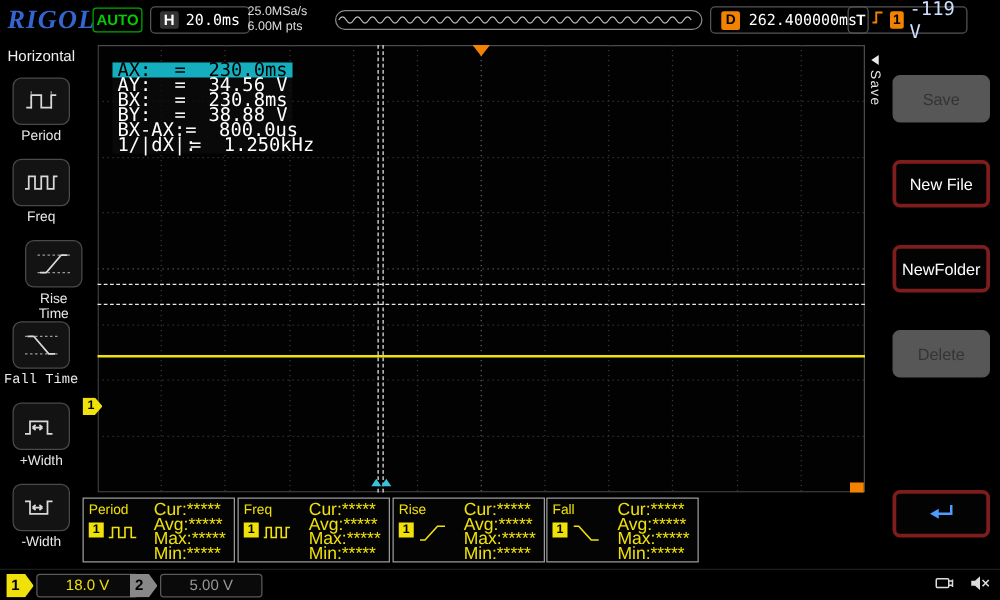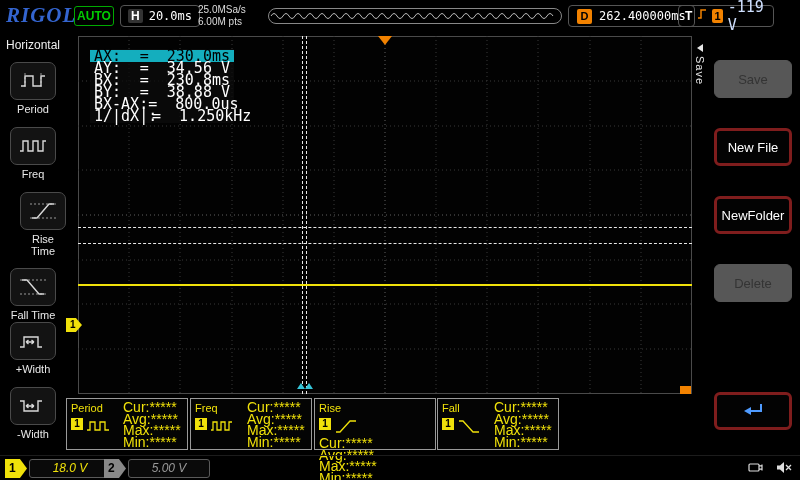--- a/index.html
+++ b/index.html
@@ -30,21 +30,21 @@
           gap:5px; border:1px solid #555; border-radius:4px; padding:0 6px; }
   .t-label { color:#fff; font-weight:bold; font-size:12px; }
   .t-source { width:14px; height:14px; background:#f28200; color:#000; font-weight:bold; font-size:11px;
           text-align:center; line-height:14px; border-radius:2px; }
   .t-level { color:#cfe0ff; font-size:15px; font-family:"DejaVu Sans Mono", monospace; }
 
   
   .leftbar { position:absolute; left:0; top:32px; width:66px; height:423px; }
   .lb-title { color:#eee; font-size:12px; text-align:center; margin-top:6px; }
   .lb-item { position:absolute; width:66px; text-align:center; cursor:pointer; }
-  .lbi0{top:30px;} .lbi1{top:95px;} .lbi2{top:160px;padding-left:20px;} .lbi3{top:236px;} .lbi4{top:290px;} .lbi5{top:355px;}
+  .lbi0{top:30px;} .lbi1{top:95px;} .lbi2{top:160px;padding-left:20px;} .lbi3{top:225px;font-family:Liberation Mono, monospace;} .lbi4{top:290px;} .lbi5{top:355px;}
   .lb-btn { margin:0 auto; width:46px; height:38px; background:#131313; border:1px solid #4a4a4a;
           border-radius:7px; display:flex; align-items:center; justify-content:center; }
   .lb-label { color:#e8e8e8; font-size:11px; margin-top:3px; }
   .wht { fill:none; stroke:#d9d9d9; stroke-width:1.4; }
   .whtd { fill:none; stroke:#9a9a9a; stroke-width:1; stroke-dasharray:2 2; }
   .ylw { fill:none; stroke:#f0e10a; stroke-width:1.3; }
 
   
   .graticule { position:absolute; left:78px; top:36px; width:614px; height:358px; background:#020202; }
   .grid-svg { position:absolute; left:0; top:0; }
@@ -82,37 +82,37 @@
   .menu-btn { position:absolute; left:22px; width:78px; height:38px; border-radius:6px; font-size:13px;
           display:flex; align-items:center; justify-content:center; cursor:pointer; }
   .menu-btn.enabled { background:#030303; border:3px solid #7f1d1d; color:#fff; }
   .menu-btn.disabled { background:#575757; border:1px solid #575757; color:#343434; }
   .btn-save{top:28px;} .btn-newfile{top:96px;} .btn-newfolder{top:164px;} .btn-delete{top:232px;} .btn-return{top:360px;}
 
   
   .measure-strip { position:absolute; left:66px; top:398px; width:626px; height:54px; }
   .mbox { position:absolute; top:0; width:122px; height:52px; border:1px solid #9a9a9a; background:#040404;
           padding:3px 4px; display:flex; }
-  .mbox0{left:0;} .mbox1{left:124px;} .mbox2{left:248px;flex-direction:column;} .mbox3{left:371px;}
+  .mbox0{left:0;} .mbox1{left:124px;} .mbox2{left:248px;} .mbox3{left:371px;}
   .mleft { width:52px; }
   .mname { color:#f0e10a; font-size:11px; }
   .msrcrow { display:flex; align-items:flex-start; gap:3px; margin-top:4px; }
   .msrc { width:12px; height:12px; background:#f0e10a; color:#000; font-size:10px; font-weight:bold;
           text-align:center; line-height:12px; flex:none; }
   .mstats { flex:1; color:#f0e10a; font-size:14px; line-height:11.5px; }
 
   
   .statusbar { position:absolute; left:0; top:455px; width:800px; height:25px; border-top:1px solid #1c1c1c; }
   .ch-group { position:absolute; top:3px; height:19px; display:flex; align-items:center; cursor:pointer; }
   .ch1-group { left:5px; } .ch2-group { left:104px; }
   .ch-num { width:22px; height:19px; color:#000; font-weight:bold; font-size:12px; line-height:19px;
           padding-left:4px; clip-path:polygon(0 0,68% 0,100% 50%,68% 100%,0 100%); }
   .ch1-num { background:#f0e10a; } .ch2-num { background:#888; }
   .ch-val { margin-left:2px; width:82px; height:19px; border:1px solid #5a5a5a; border-radius:3px;
-          text-align:center; line-height:17px; font-size:12px; background:#0a0a0a;font-style:italic; }
+          text-align:center; line-height:17px; font-size:12px; background:#0a0a0a; }
   .ch1-val { color:#f0e10a; } .ch2-val { color:#999; }
   .sb-icons { position:absolute; right:8px; top:4px; display:flex; gap:10px; align-items:center; }
 </style>
 </head>
 <body>
 
 <div class="screen">
 
   <div class="topbar">
     <div class="logo">RIGOL</div>

